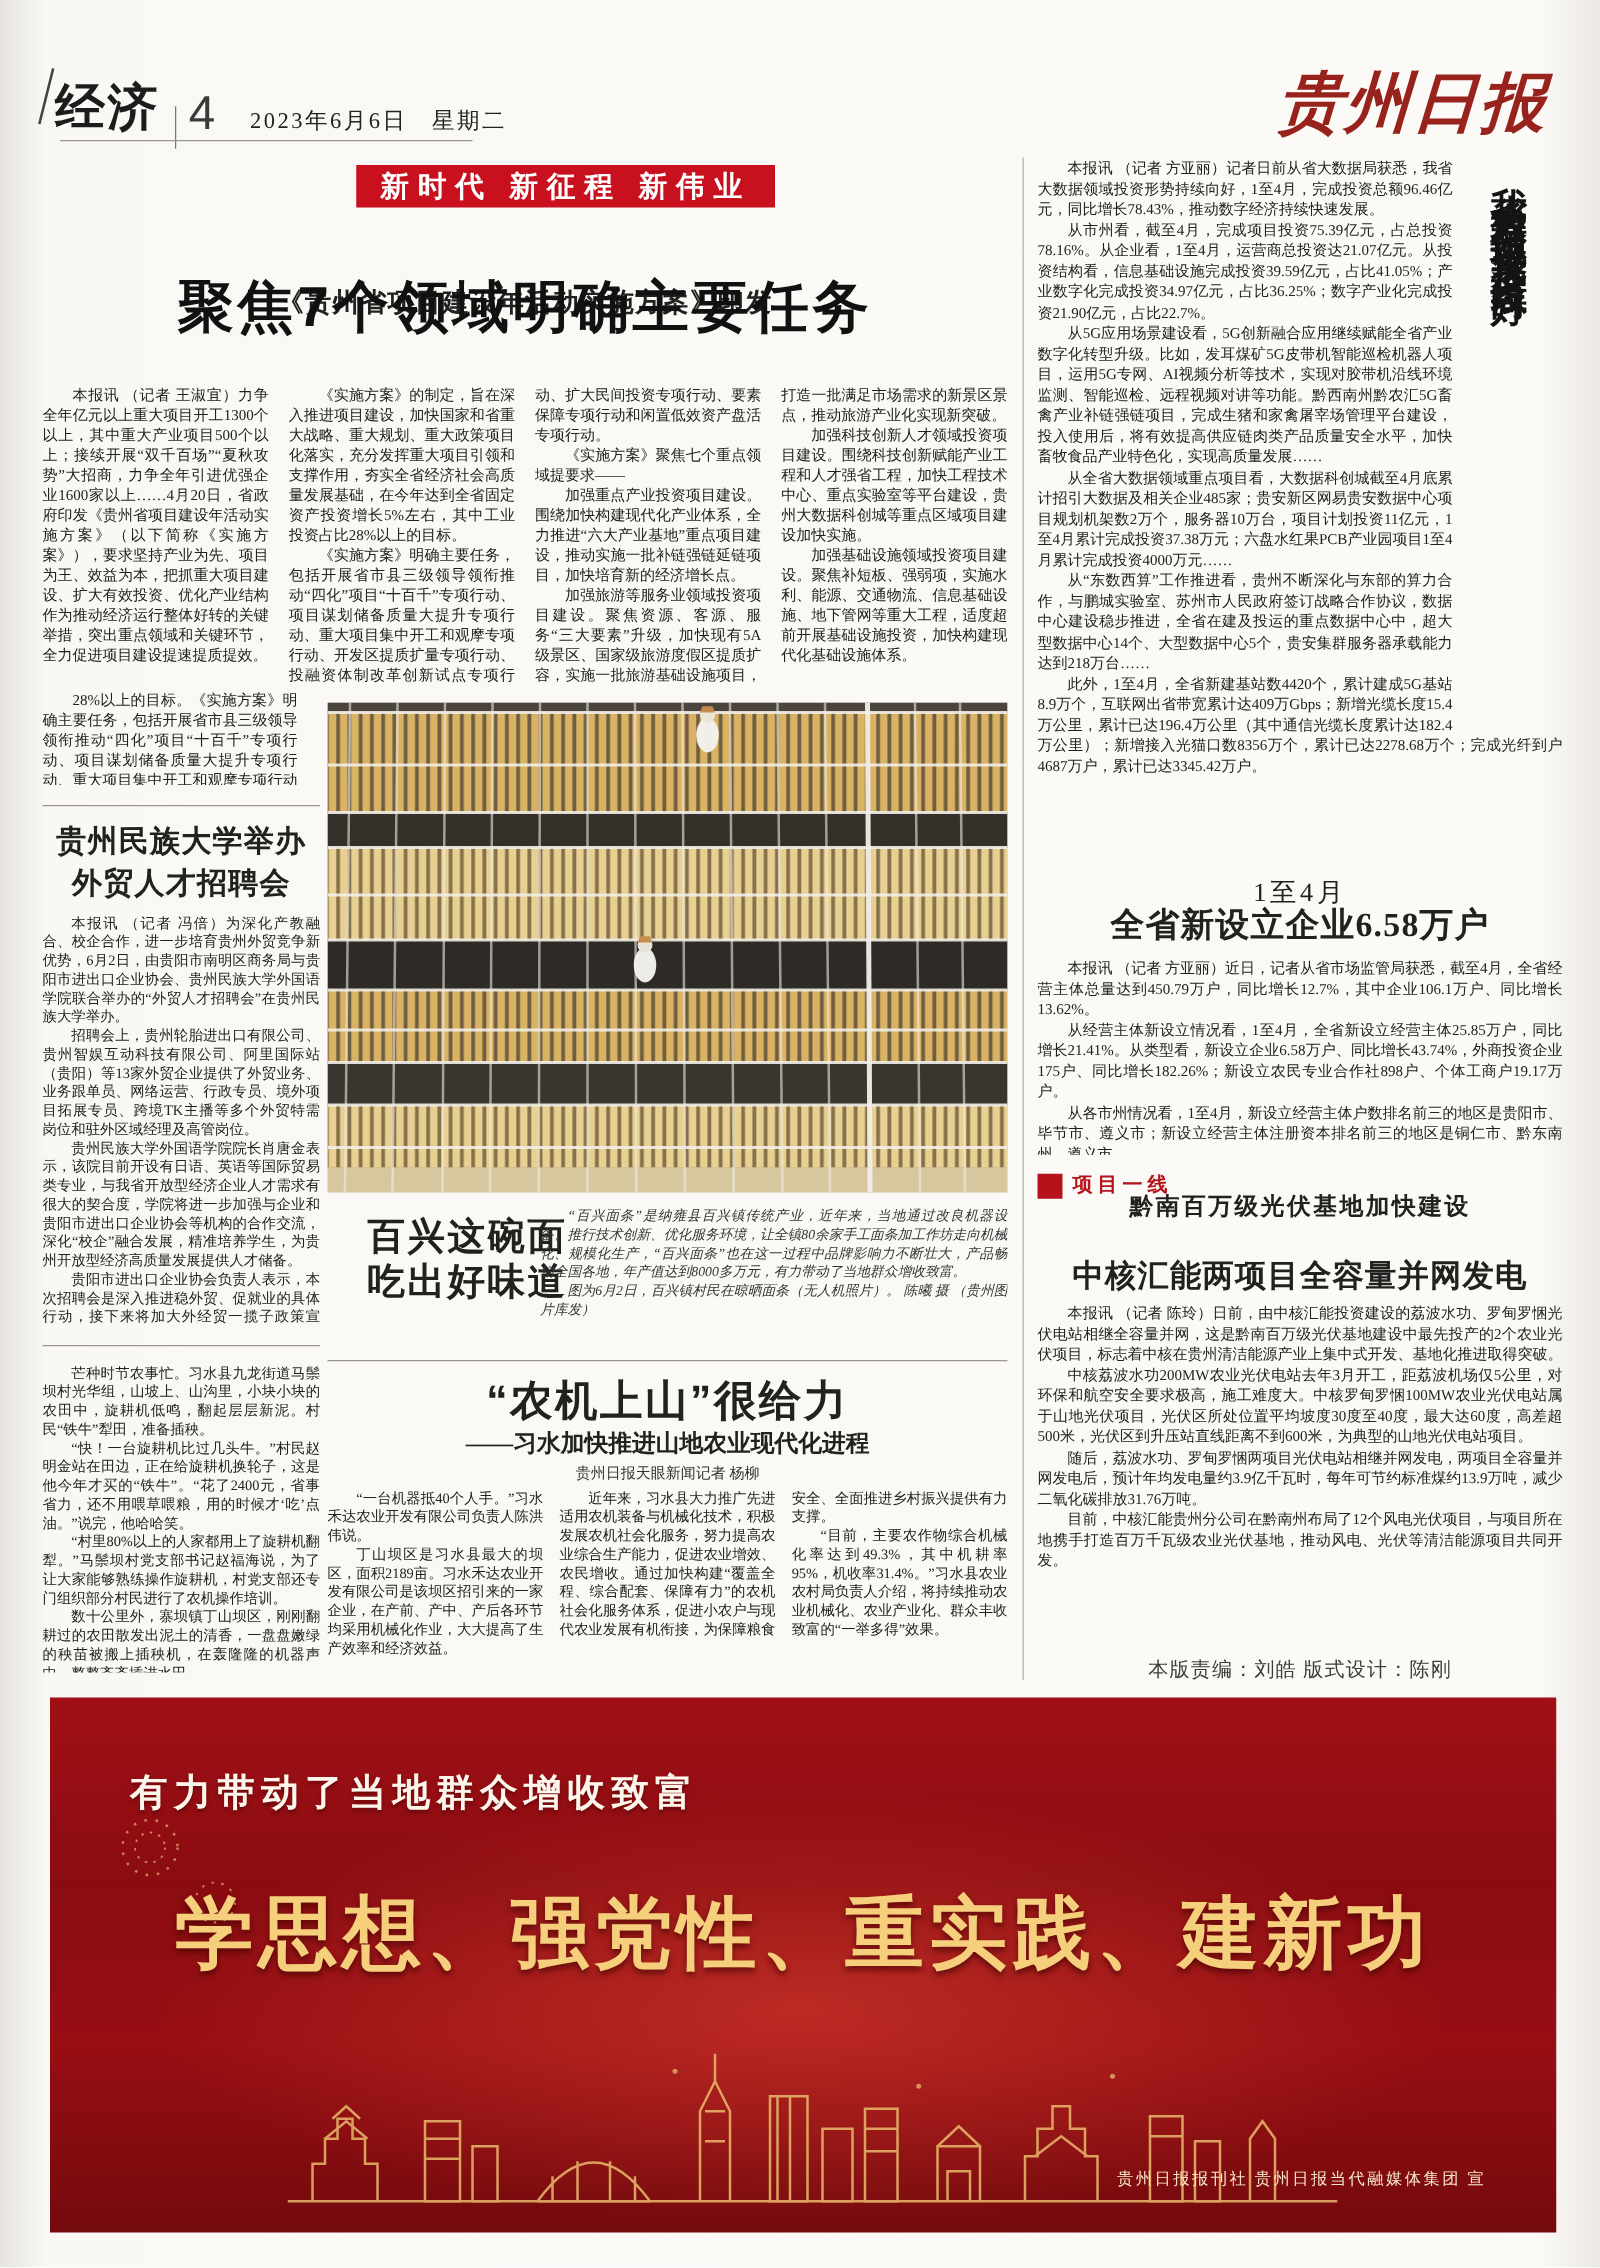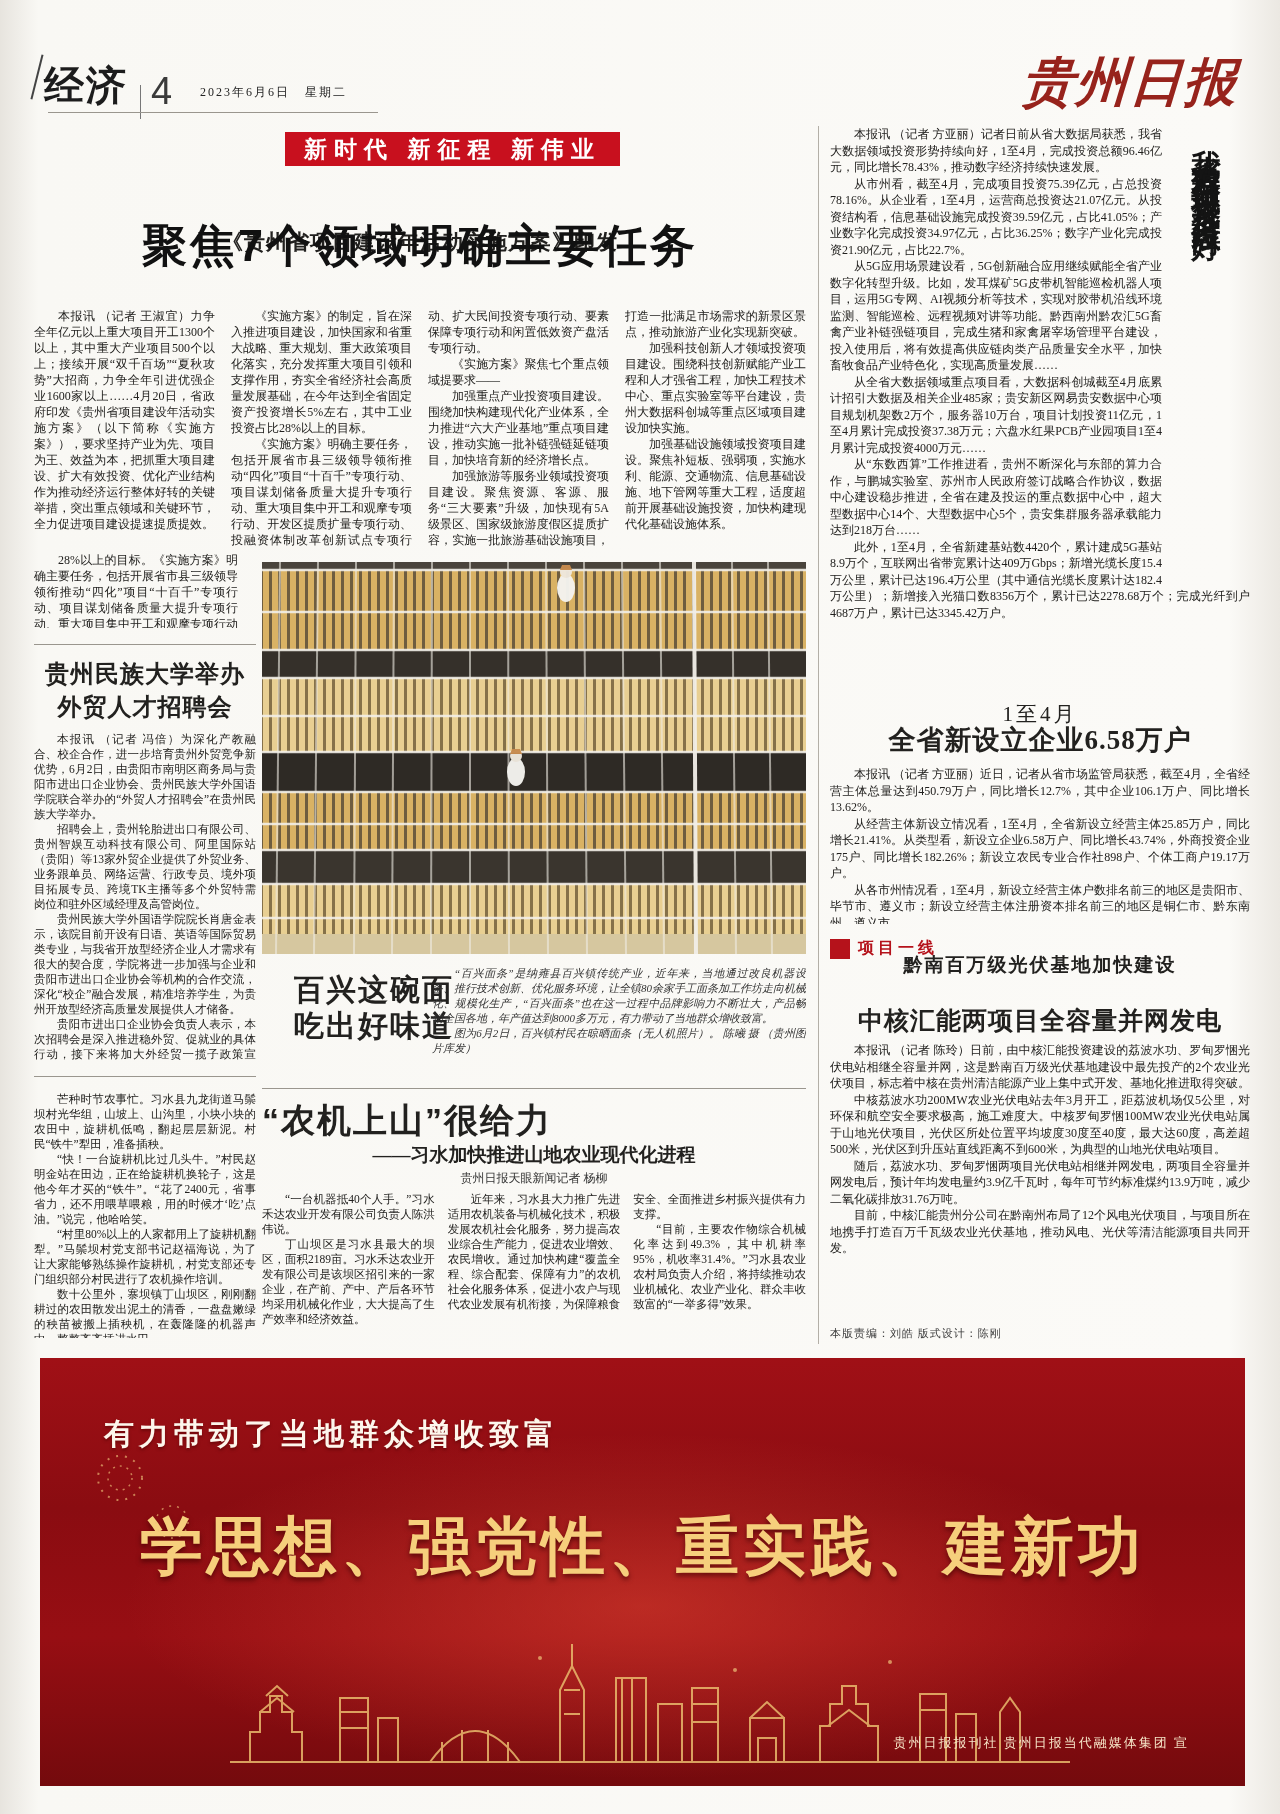--- a/index.html
+++ b/index.html
@@ -7,53 +7,53 @@
     background:linear-gradient(90deg,#e7e4de 0,#f9f8f4 3%,#fbfaf7 96%,#ebe8e2 100%);
     font-family:"Liberation Serif", serif;color:#22211f;}
   .abs{position:absolute;}
   .para{margin:0;text-indent:2em;text-align:justify;}
   .rule{background:#9a968e;height:1px;}
   .vrule{background:#b3afa7;width:1px;}
   
   .section-zh{font-size:40px;font-weight:bold;letter-spacing:2px;color:#1c1c1c;font-family:"Liberation Sans",sans-serif;}
   .section-bar{display:inline-block;width:1px;height:34px;background:#777;margin:0 10px -6px 12px;}
   .page-num{font-size:38px;color:#3a3a3a;font-family:"Liberation Sans",sans-serif;}
-  .date-line{font-size:12px;color:#222;letter-spacing:2px;}
+  .date-line{font-size:18px;color:#222;letter-spacing:2px;}
   .masthead{font-size:52px;font-weight:bold;font-style:italic;color:#97231c;
     font-family:"DejaVu Serif",serif;transform:skew(-3deg);letter-spacing:2px;}
   
   .red-banner{background:#c8101e;color:#fff;text-align:center;font-weight:bold;
     font-size:23px;letter-spacing:7px;line-height:34px;font-family:"Liberation Sans",sans-serif;}
   .kicker{font-size:21px;font-weight:bold;text-align:center;letter-spacing:1px;}
   .headline-xl{font-size:45px;font-weight:900;text-align:center;letter-spacing:3px;
     font-family:"Liberation Sans",sans-serif;color:#111;}
   .bodytext{font-size:12px;line-height:16px;overflow:hidden;}
   .cols4{column-count:4;column-gap:16px;}
   .cols3{column-count:3;column-gap:13px;}
   .small-body{font-size:11.5px;line-height:15px;overflow:hidden;}
   .sub-title{font-size:24px;font-weight:bold;text-align:center;line-height:33px;letter-spacing:1px;}
   
   .caption-title{font-size:30px;font-weight:900;line-height:36px;letter-spacing:2px;margin-left:24px;}
   .caption-text{font-size:11px;line-height:15px;font-style:italic;color:#343434;overflow:hidden;}
   .caption-text .para{text-indent:2em;}
   
-  .mach-headline{font-size:34px;font-weight:900;text-align:left;letter-spacing:2px;font-family:"Liberation Sans",sans-serif;}
+  .mach-headline{font-size:34px;font-weight:900;text-align:center;letter-spacing:2px;font-family:"Liberation Sans",sans-serif;}
   .mach-sub{font-size:19px;font-weight:bold;text-align:center;}
   .mach-byline{font-size:12px;text-align:center;color:#333;}
   
   .vert-head{writing-mode:vertical-rl;font-size:29px;font-weight:900;letter-spacing:6px;
     line-height:1.0;color:#141414;}
   .nf-kicker{font-size:21px;font-weight:normal;text-align:center;letter-spacing:3px;}
   .nf-headline{font-size:27px;font-weight:900;text-align:center;letter-spacing:1px;}
   .fl-header{display:flex;align-items:center;gap:8px;}
   .fl-square{width:20px;height:20px;background:#b5121b;}
   .fl-label{font-size:16px;font-weight:900;color:#b5121b;letter-spacing:4px;font-family:"Liberation Sans",sans-serif;}
   .fl-kicker{font-size:19px;font-weight:bold;text-align:center;letter-spacing:2px;}
   .fl-headline{font-size:25px;font-weight:900;text-align:center;letter-spacing:1px;font-family:"Liberation Sans",sans-serif;}
-  .credits{font-size:11px;color:#3b3b3b;text-align:left;letter-spacing:1px;}
+  .credits{font-size:16px;color:#3b3b3b;text-align:center;letter-spacing:1px;}
   
   .ad{background:
      radial-gradient(720px 240px at 50% 58%, rgba(236,78,56,.45), rgba(0,0,0,0) 72%),
      linear-gradient(180deg,#a01016 0%,#8a0c11 35%,#970e13 65%,#740a0d 100%);
      overflow:hidden;}
   .ad-small{font-size:30px;font-weight:bold;color:#fdf6ec;letter-spacing:5px;
      font-family:"Liberation Sans",sans-serif;text-shadow:0 2px 3px rgba(70,0,0,.5);}
   .ad-big{font-size:63px;font-weight:900;color:#f6cf7c;letter-spacing:4px;text-align:center;
      font-family:"Liberation Sans",sans-serif;text-shadow:0 3px 5px rgba(60,0,0,.65);}
   .ad-pub{font-size:13px;color:#f7e7c9;letter-spacing:2px;}

